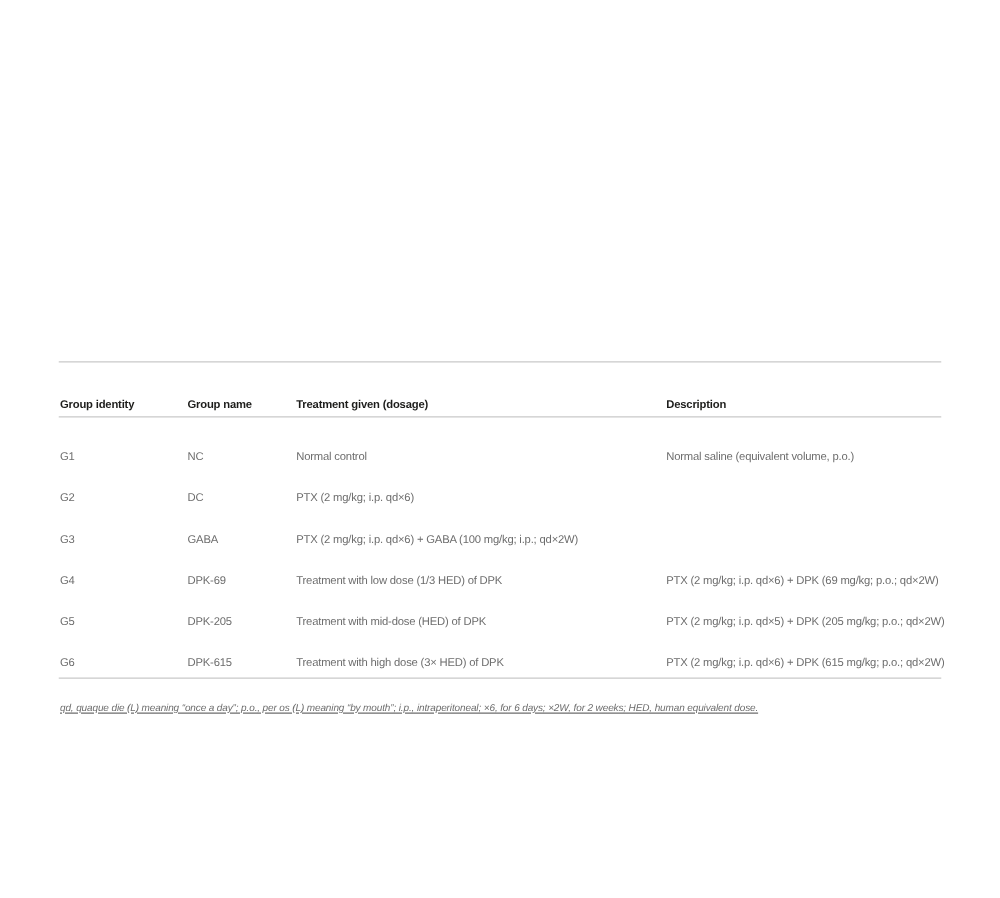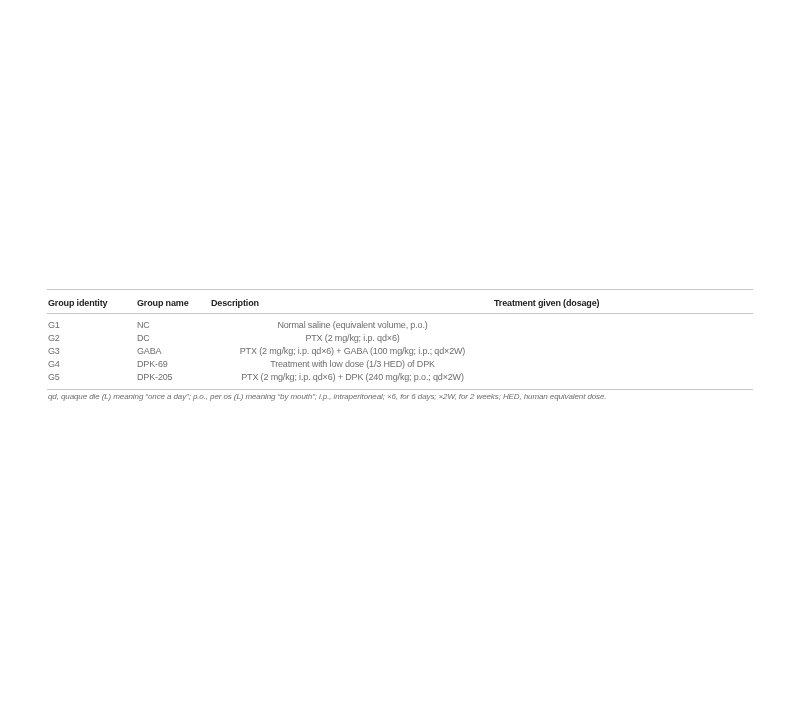--- a/index.html
+++ b/index.html
@@ -25,21 +25,22 @@
     width:706px;
   }
   .rule{
     height:1px;
     background:var(--rule);
     width:100%;
   }
   .grid-row{
     display:grid;
     grid-template-columns:89px 74px 283px 1fr;
-    column-gap:0;
+    column-gap:13px;
+    margin-top:20px;
   }
   .header-row{
     padding:7px 0 3px 1px;
   }
   .header-cell{
     font-size:9px;
     font-weight:bold;
     color:var(--header-text);
     letter-spacing:-0.15px;
     line-height:13px;
@@ -51,74 +52,83 @@
   .row .cell{
     font-size:9px;
     color:var(--body-text);
     letter-spacing:-0.15px;
     line-height:13px;
     padding-right:12px;
   }
   .row .cell:last-child{
     padding-right:0;
     white-space:nowrap;
-    text-align:center;
   }
   .footnote{
-    margin-top:2px;
+    margin-top:19px;
     padding-left:1px;
     font-size:8px;
     font-style:italic;
     color:var(--body-text);
     letter-spacing:-0.1px;
     line-height:10px;
+    text-decoration:underline;
   }
 </style>
 </head>
 <body>
 
 <div class="canvas">
   <div class="table-wrap">
 
     <div class="rule"></div>
 
     <div class="grid-row header-row">
       <div class="header-cell">Group identity</div>
       <div class="header-cell">Group name</div>
+      <div class="header-cell">Treatment given (dosage)</div>
       <div class="header-cell">Description</div>
-      <div class="header-cell">Treatment given (dosage)</div>
     </div>
 
     <div class="rule"></div>
 
     <div class="table-body">
         <div class="grid-row row">
           <div class="cell">G1</div>
           <div class="cell">NC</div>
+          <div class="cell">Normal control</div>
           <div class="cell">Normal saline (equivalent volume, p.o.)</div>
         </div>
         <div class="grid-row row">
           <div class="cell">G2</div>
           <div class="cell">DC</div>
           <div class="cell">PTX (2 mg/kg; i.p. qd×6)</div>
         </div>
         <div class="grid-row row">
           <div class="cell">G3</div>
           <div class="cell">GABA</div>
           <div class="cell">PTX (2 mg/kg; i.p. qd×6) + GABA (100 mg/kg; i.p.; qd×2W)</div>
         </div>
         <div class="grid-row row">
           <div class="cell">G4</div>
           <div class="cell">DPK-69</div>
           <div class="cell">Treatment with low dose (1/3 HED) of DPK</div>
+          <div class="cell">PTX (2 mg/kg; i.p. qd×6) + DPK (69 mg/kg; p.o.; qd×2W)</div>
         </div>
         <div class="grid-row row">
           <div class="cell">G5</div>
           <div class="cell">DPK-205</div>
-          <div class="cell">PTX (2 mg/kg; i.p. qd×6) + DPK (240 mg/kg; p.o.; qd×2W)</div>
+          <div class="cell">Treatment with mid-dose (HED) of DPK</div>
+          <div class="cell">PTX (2 mg/kg; i.p. qd×5) + DPK (205 mg/kg; p.o.; qd×2W)</div>
+        </div>
+        <div class="grid-row row">
+          <div class="cell">G6</div>
+          <div class="cell">DPK-615</div>
+          <div class="cell">Treatment with high dose (3× HED) of DPK</div>
+          <div class="cell">PTX (2 mg/kg; i.p. qd×6) + DPK (615 mg/kg; p.o.; qd×2W)</div>
         </div>
       </div>
 
     <div class="rule"></div>
 
     <div class="footnote">qd, quaque die (L) meaning “once a day”; p.o., per os (L) meaning “by mouth”; i.p., intraperitoneal; ×6, for 6 days; ×2W, for 2 weeks; HED, human equivalent dose.</div>
 
   </div>
 </div>
 

